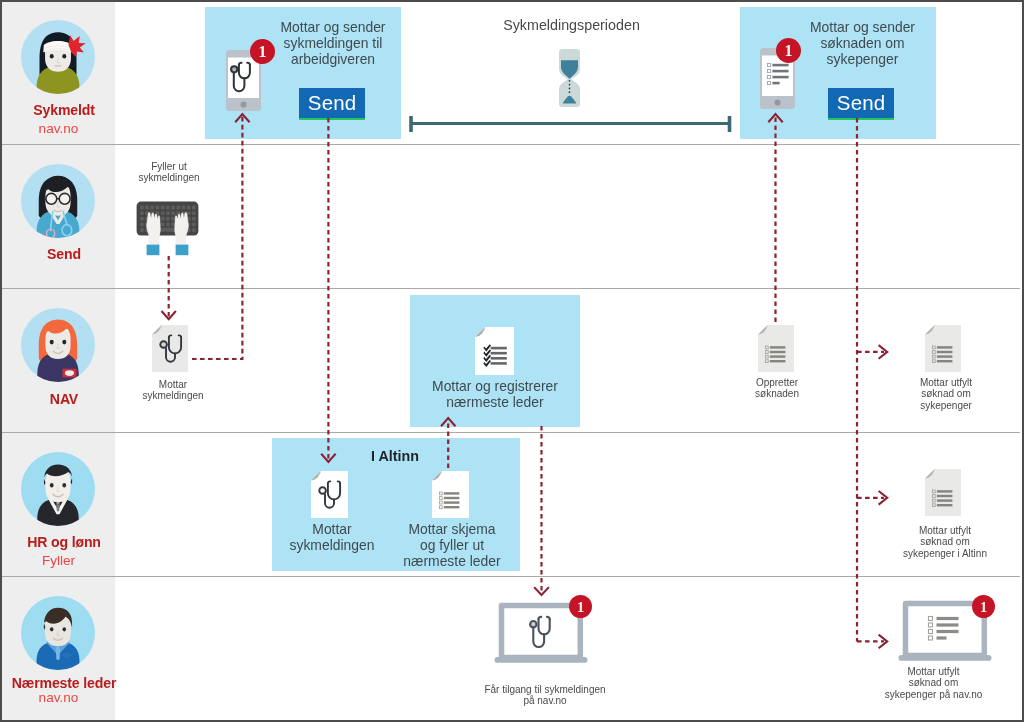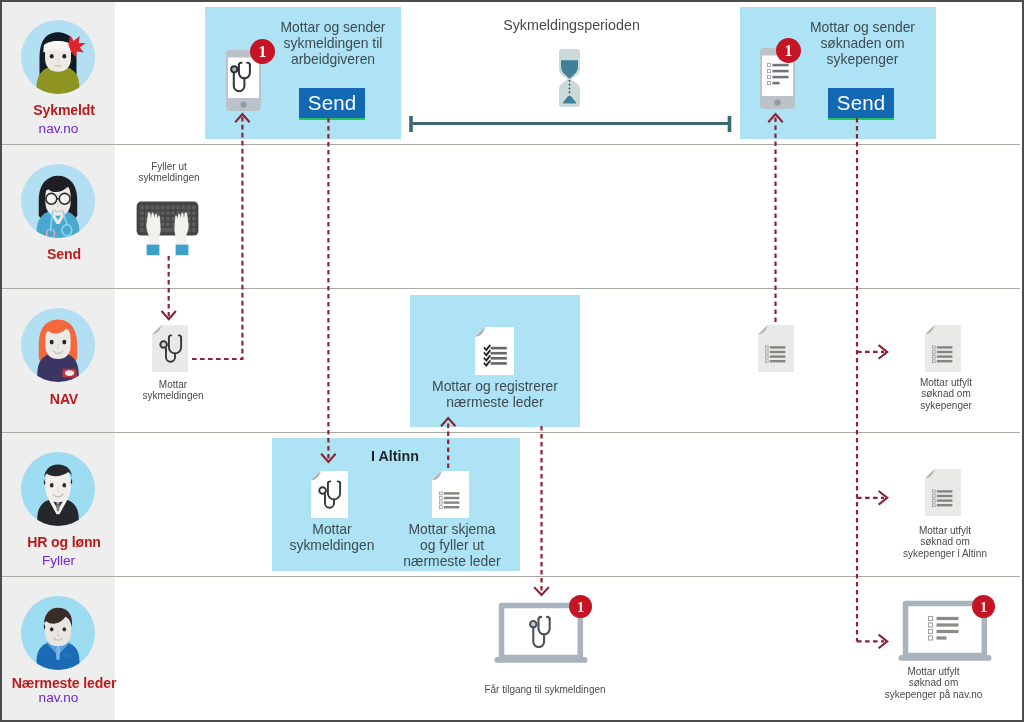--- a/index.html
+++ b/index.html
@@ -3,21 +3,21 @@
 <meta charset="utf-8">
 <title>Sykmelding prosess</title>
 <style>
   html,body{margin:0;padding:0;}
   body{width:1024px;height:722px;background:#4c4c4c;font-family:"Liberation Sans",sans-serif;overflow:hidden;}
   #frame{position:absolute;left:0;top:0;width:1024px;height:722px;background:#ffffff;overflow:hidden;}
   #border{position:absolute;left:0;top:0;width:1024px;height:722px;border:2px solid #4c4c4c;box-sizing:border-box;z-index:50;pointer-events:none;}
   .rowline{position:absolute;left:2px;width:1018px;height:1px;background:#aaa9a4;z-index:5;}
   .lane{position:absolute;left:2px;width:113px;background:#eeeeee;z-index:1;}
   .lane-title{position:absolute;left:2px;width:124px;z-index:3;text-align:center;font-size:14.1px;font-weight:bold;color:#b91c1c;letter-spacing:-0.15px;}
-  .lane-sub{position:absolute;left:2px;width:113px;z-index:3;text-align:center;font-size:13.6px;color:#6d28d9;}
+  .lane-sub{position:absolute;left:2px;width:113px;z-index:3;text-align:center;font-size:13.6px;color:#ef4444;}
   .avatar{position:absolute;left:21px;width:74px;height:74px;z-index:3;}
   .bluebox{position:absolute;background:#ade3f4;z-index:2;}
   .cap{position:absolute;font-size:13.9px;color:#3f4b51;text-align:center;line-height:1.14;z-index:4;}
   .capd{position:absolute;font-size:10px;color:#4a4a4a;text-align:center;line-height:1.14;z-index:4;}
   .sendbtn{position:absolute;background:#1268b3;border-bottom:2px solid #22c55e;color:#fff;font-size:20.5px;text-align:center;z-index:4;letter-spacing:0.1px;}
   svg{display:block;overflow:visible;}
   .svgabs{position:absolute;z-index:3;}
   .arrows{position:absolute;left:0;top:0;width:1024px;height:722px;z-index:6;pointer-events:none;}
 </style>
 </head>
@@ -422,20 +422,24 @@
         <rect x="7.4" y="34.8" width="2.8" height="2.8"></rect>
       </g>
       <g fill="#85857f">
         <rect x="11.8" y="21.2" width="15.6" height="2.4"></rect>
         <rect x="11.8" y="25.8" width="15.6" height="2.4"></rect>
         <rect x="11.8" y="30.4" width="15.6" height="2.4"></rect>
         <rect x="11.8" y="35.0" width="15.6" height="2.4"></rect>
       </g>
     </svg>
   </div>
+  <div class="capd" style="left:713px;top:377px;width:128px;">
+    <div>Oppretter</div>
+    <div>søknaden</div>
+  </div>
 
   <div class="svgabs" style="left:925px;top:325px;">
     <svg width="36" height="47" viewBox="0 0 36 47">
       <path d="M9.5 0 H36 V47 H0 V9.5 Z" fill="#e9e9e7"></path>
       <path d="M9.5 0 L0 9.5 Q4.2 9.0 6.4 6.6 Q8.6 4.2 9.5 0 Z" fill="#b6b6b3"></path>
         <path d="M9.5 0 L6.4 6.6 Q8.0 3.5 9.5 2.2 Z" fill="#cfcfcc"></path>
       <g fill="none" stroke="#a2a29f" stroke-width="0.85">
         <rect x="7.4" y="21.0" width="2.8" height="2.8"></rect>
         <rect x="7.4" y="25.6" width="2.8" height="2.8"></rect>
         <rect x="7.4" y="30.2" width="2.8" height="2.8"></rect>
@@ -539,20 +543,21 @@
     </svg>
   </div>
   <div class="svgabs" style="left:569px;top:595px;">
     <svg width="23" height="23" viewBox="0 0 23 23">
       <circle cx="11.5" cy="11.5" r="11.5" fill="#c41425"></circle>
       <text x="11.5" y="16.8" font-family="Liberation Serif, serif" font-size="14.5" font-weight="bold" fill="#fdf6ef" text-anchor="middle">1</text>
     </svg>
   </div>
   <div class="capd" style="left:445px;top:684px;width:200px;">
     <div>Får tilgang til sykmeldingen</div>
+    <div>på nav.no</div>
   </div>
 
   <div class="svgabs" style="left:898px;top:600px;">
     <svg width="95" height="62" viewBox="0 0 95 62">
       <path d="M7.5 3.5 H86.3 V55.5 H7.5 Z" fill="none" stroke="#a9b4bf" stroke-width="5.5" stroke-linejoin="round"></path>
       <rect x="0.5" y="55" width="93" height="5.8" rx="2.9" fill="#a9b4bf"></rect>
       <g fill="none" stroke="#a3a3a0" stroke-width="1.1">
         <rect x="30.5" y="16.5" width="4" height="4"></rect>
         <rect x="30.5" y="23" width="4" height="4"></rect>
         <rect x="30.5" y="29.5" width="4" height="4"></rect>

